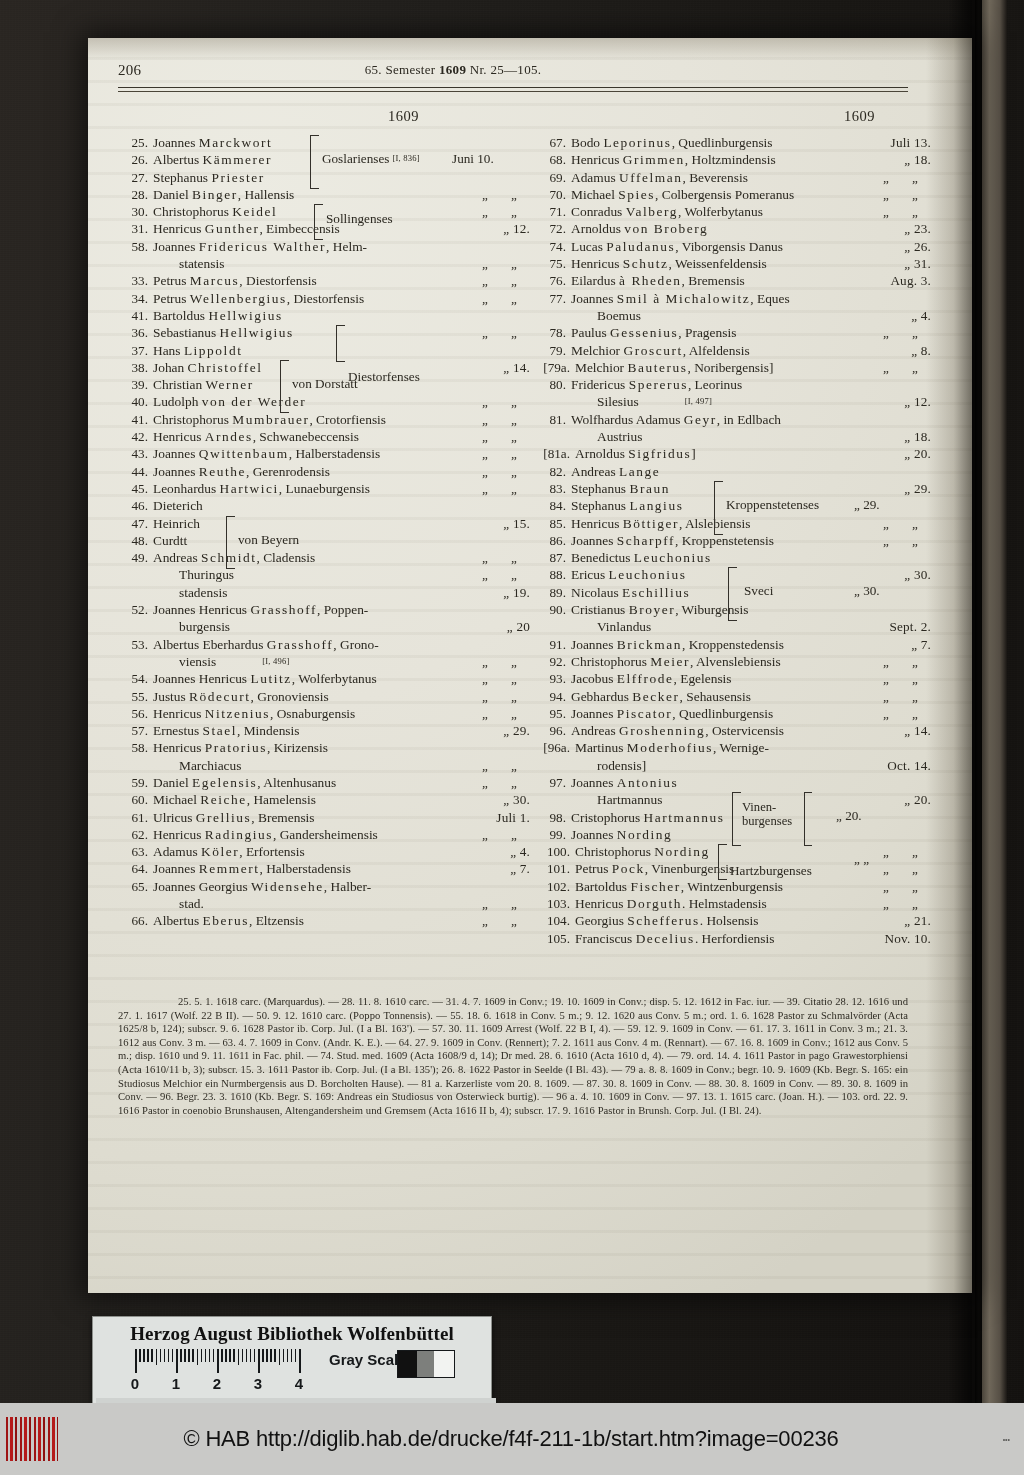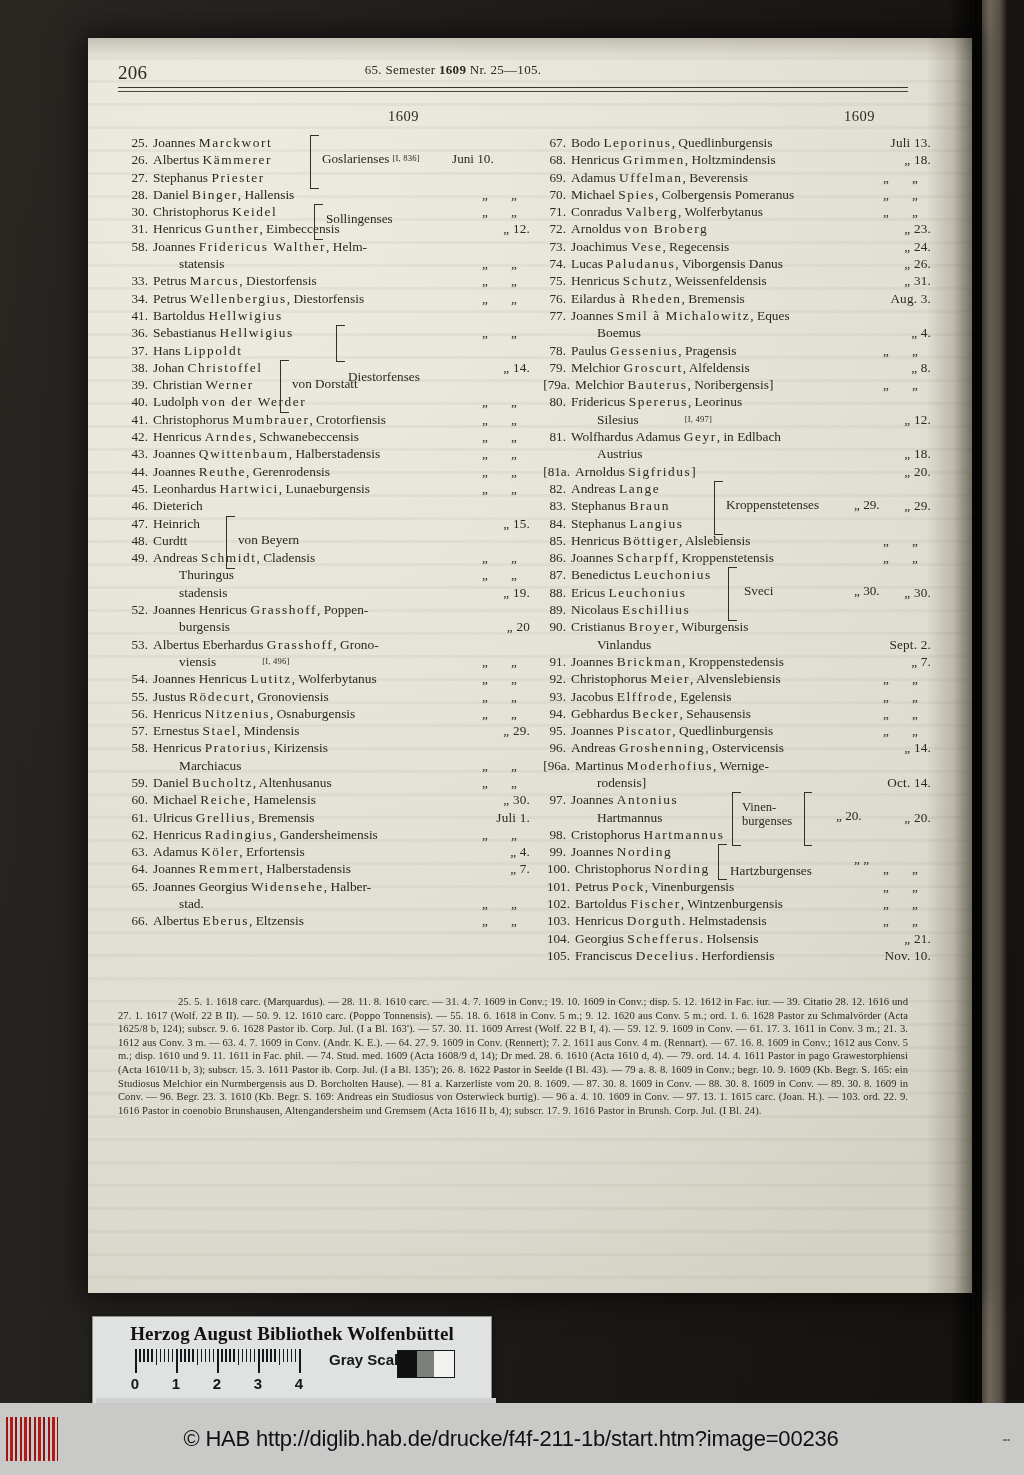--- a/index.html
+++ b/index.html
@@ -87,21 +87,21 @@
 
   
   .running-head {
     position: relative;
     height: 22px;
     font-size: 13.5px;
     letter-spacing: .2px;
   }
   .folio {
     position: absolute; left: 0; top: 0;
-    font-size: 19px;
+    font-size: 15px;
   }
   .head-title {
     position: absolute; left: 0; right: 0; top: 0;
     text-align: center;
     padding-right: 120px;
     font-size: 13px;
     letter-spacing: .3px;
   }
   .head-title b { font-weight: 700; }
   .rule-double {
@@ -542,21 +542,21 @@
           <span class="nm">Henricus <span class="sp">Pratorius</span>, Kirizensis</span>
           <span class="date"></span>
         </div>
         <div class="entry">
           <span class="num"></span>
           <span class="nm"><span style="display:inline-block;width:26px"></span>Marchiacus</span>
           <span class="date"><span class="ditto-pair"><span class="d1">„</span><span class="d2">„</span></span></span>
         </div>
         <div class="entry">
           <span class="num">59.</span>
-          <span class="nm">Daniel <span class="sp">Bucholtz</span>, Altenhusanus</span>
+          <span class="nm">Daniel <span class="sp">Egelensis</span>, Altenhusanus</span>
           <span class="date"><span class="ditto-pair"><span class="d1">„</span><span class="d2">„</span></span></span>
         </div>
         <div class="entry">
           <span class="num">60.</span>
           <span class="nm">Michael <span class="sp">Reiche</span>, Hamelensis</span>
           <span class="date">„ 30.</span>
         </div>
         <div class="entry">
           <span class="num">61.</span>
           <span class="nm">Ulricus <span class="sp">Grellius</span>, Bremensis</span>
@@ -627,25 +627,20 @@
         </div>
         <div class="entry">
           <span class="num">71.</span>
           <span class="nm">Conradus <span class="sp">Valberg</span>, Wolferbytanus</span>
           <span class="date r"><span class="ditto-pair"><span class="d1">„</span><span class="d2">„</span></span></span>
         </div>
         <div class="entry">
           <span class="num">72.</span>
           <span class="nm">Arnoldus <span class="sp">von Broberg</span></span>
           <span class="date r">„ 23.</span>
-        </div>
-        <div class="entry">
-          <span class="num">73.</span>
-          <span class="nm">Joachimus <span class="sp">Vese</span>, Regecensis</span>
-          <span class="date r">„ 24.</span>
         </div>
         <div class="entry">
           <span class="num">74.</span>
           <span class="nm">Lucas <span class="sp">Paludanus</span>, Viborgensis Danus</span>
           <span class="date r">„ 26.</span>
         </div>
         <div class="entry">
           <span class="num">75.</span>
           <span class="nm">Henricus <span class="sp">Schutz</span>, Weissenfeldensis</span>
           <span class="date r">„ 31.</span>

